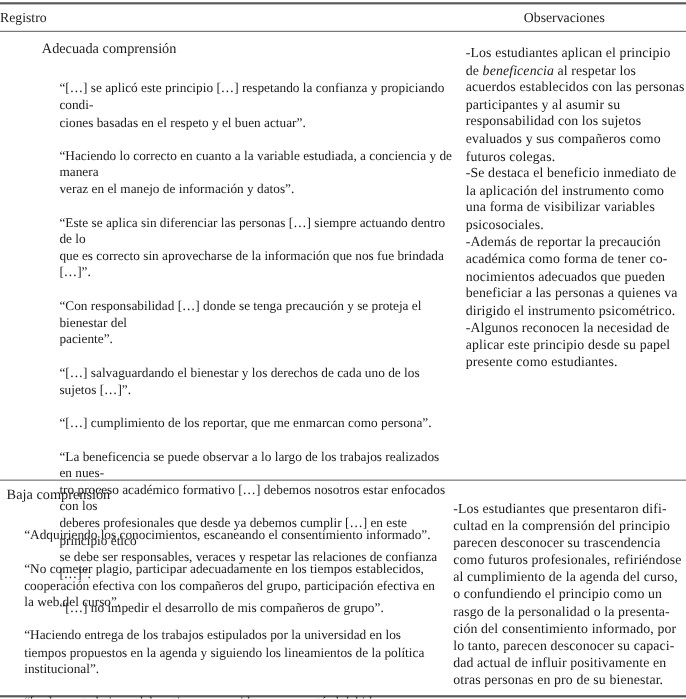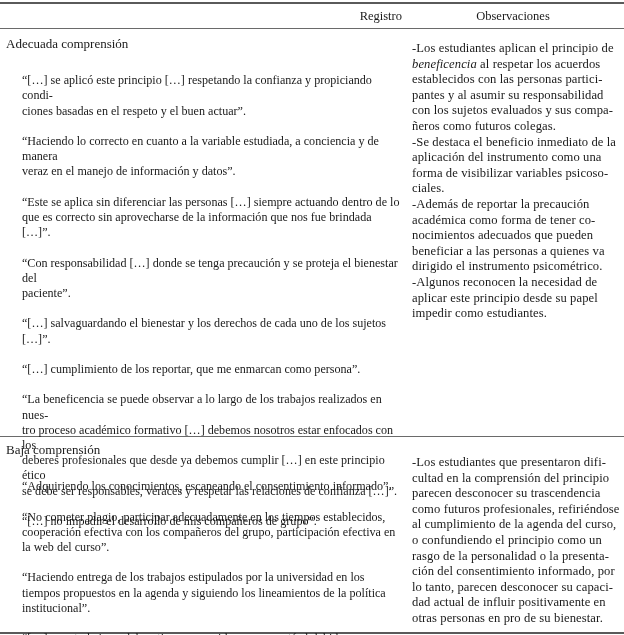--- a/index.html
+++ b/index.html
@@ -30,21 +30,21 @@
       background: #6a6a6a;
     }
     .header {
       display: flex;
       height: 24px;
       align-items: center;
       font-size: 12.5px;
     }
     .header .col-left {
       width: 402px;
-      text-align: right;
+      text-align: left;
     }
     .header .col-right {
       width: 222px;
       text-align: center;
     }
     .section {
       display: flex;
       position: relative;
     }
     .section .left {
@@ -85,21 +85,21 @@
 <body>
 
 <div class="table">
   <div class="rule-thick"></div>
   <div class="header">
     <div class="col-left">Registro</div>
     <div class="col-right">Observaciones</div>
   </div>
   <div class="rule-thin"></div>
 
-  <div class="section" style="height:407px;">
+  <div class="section" style="height:407px;padding-left:32px;">
     <div class="left">
       <div class="section-title" style="margin-top:6px;">Adecuada comprensión</div>
       <div class="quotes" style="margin-top:6px;">
         <span class="quote">“[…] se aplicó este principio […] respetando la confianza y propiciando condi-
 ciones basadas en el respeto y el buen actuar”.</span>
         <span class="quote">“Haciendo lo correcto en cuanto a la variable estudiada, a conciencia y de manera
 veraz en el manejo de información y datos”.</span>
         <span class="quote">“Este se aplica sin diferenciar las personas […] siempre actuando dentro de lo
 que es correcto sin aprovecharse de la información que nos fue brindada […]”.</span>
         <span class="quote"> “Con responsabilidad […] donde se tenga precaución y se proteja el bienestar del
@@ -114,21 +114,21 @@
         
         
         
       </div>
     </div>
     <div class="right">
       <div class="obs" style="margin-top:12px;">
         <span class="obs-item"><span>-Los estudiantes aplican el principio de </span><em>beneficencia</em><span> al respetar los acuerdos establecidos con las personas partici­pantes y al asumir su responsabilidad con los sujetos evaluados y sus compa­ñeros como futuros colegas.</span></span>
         <span class="obs-item">-Se destaca el beneficio inmediato de la aplicación del instrumento como una forma de visibilizar variables psicoso­ciales.</span>
         <span class="obs-item">-Además de reportar la precaución académica como forma de tener co­nocimientos adecuados que pueden beneficiar a las personas a quienes va dirigido el instrumento psicométrico.</span>
-        <span class="obs-item">-Algunos reconocen la necesidad de aplicar este principio desde su papel impedir como estudiantes.</span>
+        <span class="obs-item">-Algunos reconocen la necesidad de aplicar este principio desde su papel presente como estudiantes.</span>
       </div>
     </div>
   </div>
   <div class="rule-thin"></div>
 
   <div class="section" style="height:195px;">
     <div class="left">
       <div class="section-title" style="margin-top:4px;">Baja comprensión</div>
       <div class="quotes" style="margin-top:6px;">
         <span class="quote">“Adquiriendo los conocimientos, escaneando el consentimiento informado”.</span>

